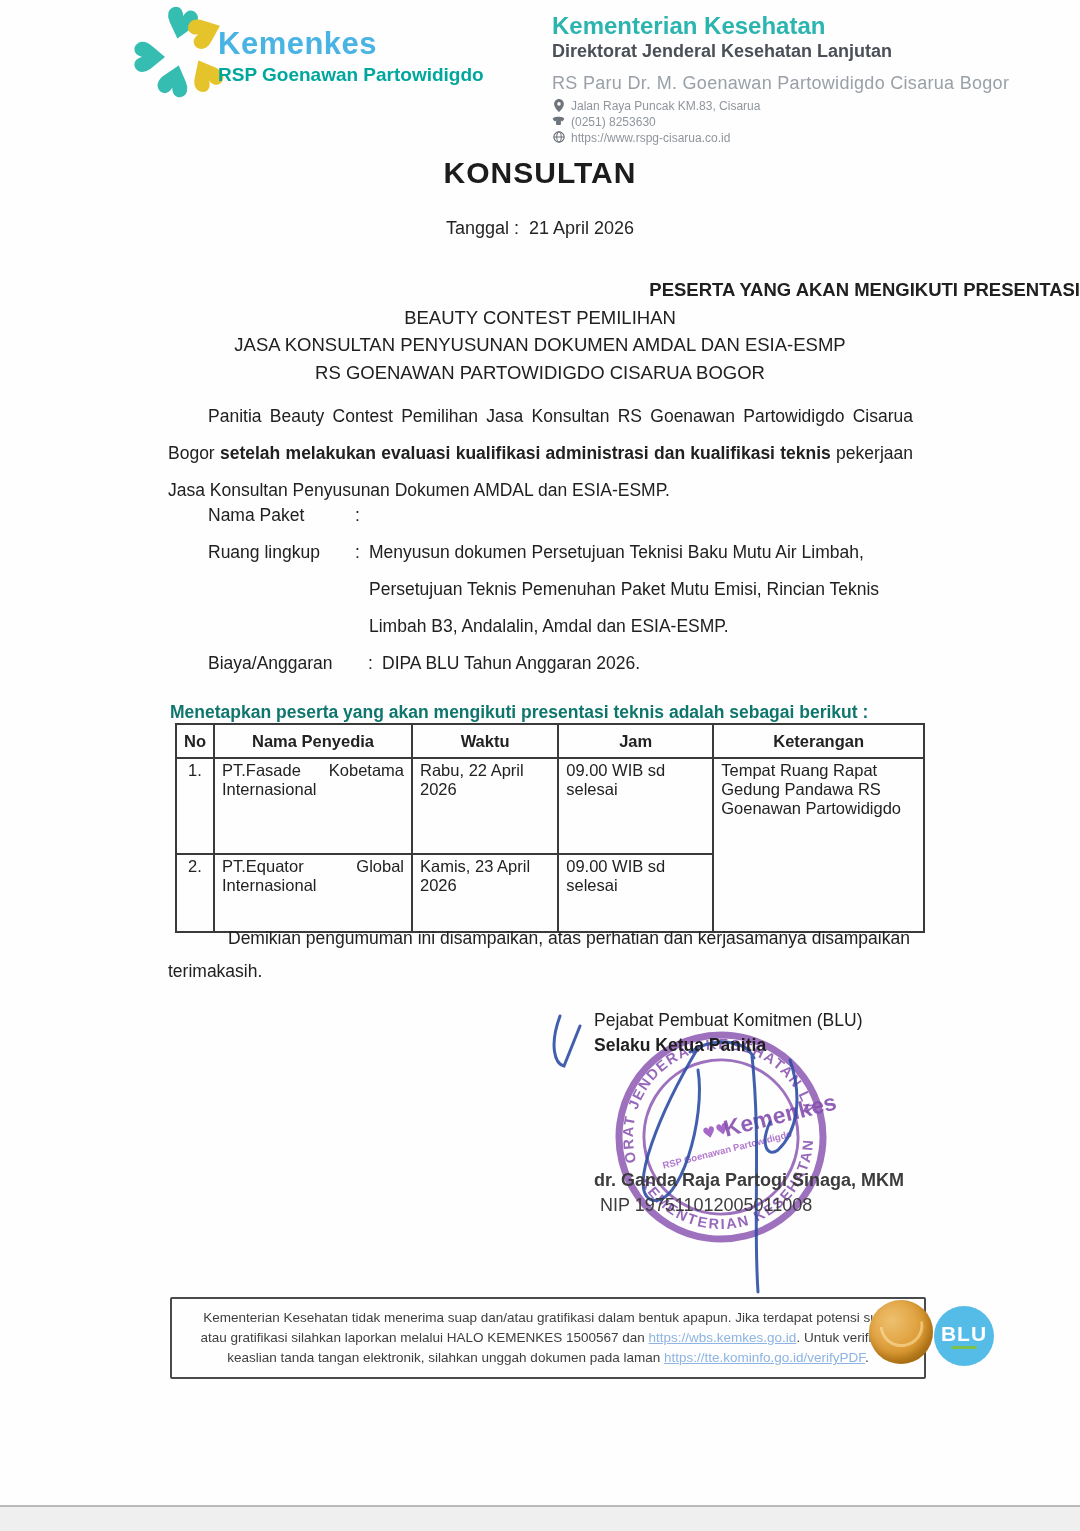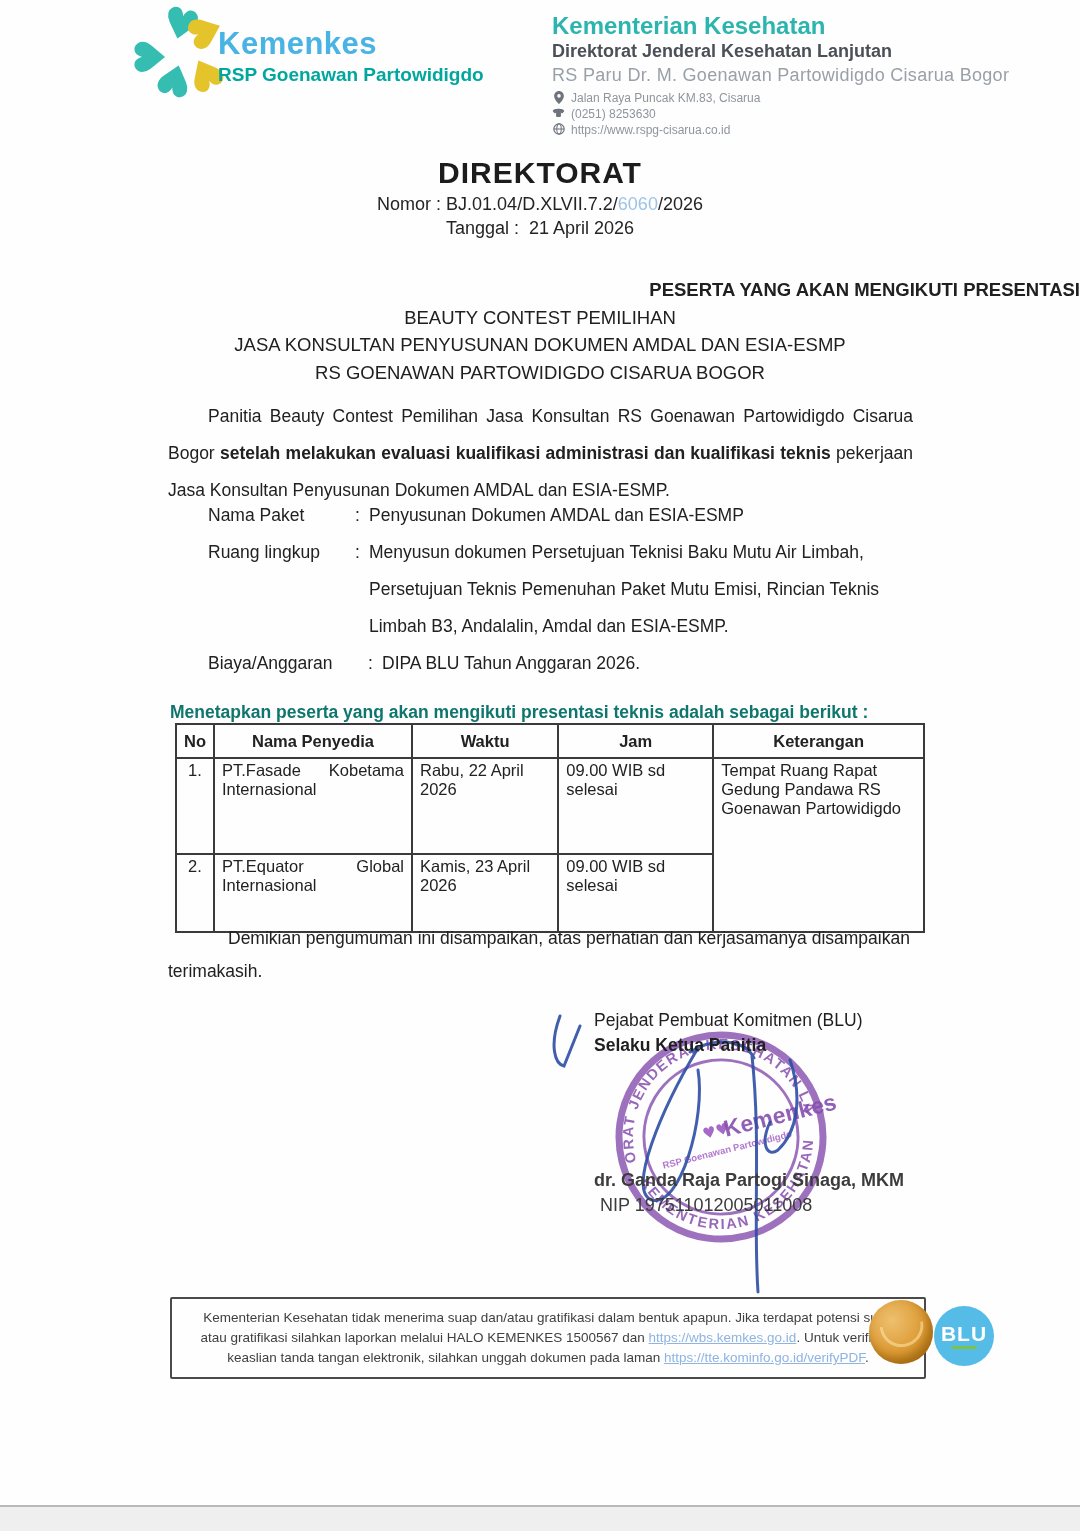--- a/index.html
+++ b/index.html
@@ -11,21 +11,21 @@
   }
   .abs { position:absolute; }
 
   
   .logo-cluster { width:86px; height:100px; }
   .heart { position:absolute; font-family:"DejaVu Sans",sans-serif; font-size:42px; line-height:1; }
   .brand-name { font-size:31px; font-weight:bold; color:#49b4e4; letter-spacing:.5px; }
   .brand-sub { font-size:19px; font-weight:bold; color:#00a79d; margin-top:2px; }
   .ministry { font-size:24px; font-weight:bold; color:#2cb5ae; line-height:1.15; }
   .directorate { font-size:18px; font-weight:bold; color:#4b5058; margin-top:1px; }
-  .hospital { font-size:18px; color:#9aa0a8; margin-top:3px; letter-spacing:.3px; }
+  .hospital { font-size:18px; color:#9aa0a8; margin-top:11px; letter-spacing:.3px; }
   .addr { margin-top:4px; font-size:12px; color:#8f959c; line-height:16px; }
   .addr-row { display:flex; align-items:flex-start; gap:6px; }
   .addr-icon { width:13px; display:inline-flex; justify-content:center; flex:0 0 13px; padding-top:1px; }
   .addr-indent { padding-left:19px; }
 
   
   .doc-title { width:100%; text-align:center; font-size:30px; font-weight:bold; color:#1c1c1c; letter-spacing:1px; }
   .doc-no { width:100%; text-align:center; font-size:18px; color:#242424; }
   .no-blue { color:#9dc3e6; }
   .prespace { white-space:pre; }
@@ -133,42 +133,38 @@
               <circle cx="7" cy="7" r="6" fill="none" stroke="#6e747c" stroke-width="1.4"></circle>
               <ellipse cx="7" cy="7" rx="2.6" ry="6" fill="none" stroke="#6e747c" stroke-width="1.2"></ellipse>
               <line x1="1" y1="7" x2="13" y2="7" stroke="#6e747c" stroke-width="1.2"></line>
             </svg>
         </span>
         <span>https://www.rspg-cisarua.co.id</span>
       </div>
     </div>
   </div>
 
-  <div class="abs doc-title" style="top:156px;">DIREKTORAT</div>
-  <div class="abs doc-no" style="top:194px;">
-    <span>Nomor : BJ.01.04/D.XLVII.7.2/</span><span class="no-blue">6060</span><span>/2026</span>
-  </div>
+  <div class="abs doc-title" style="top:156px;">KONSULTAN</div>
   <div class="abs doc-no prespace" style="top:218px;">Tanggal :  21 April 2026</div>
 
   <div class="abs subject" style="top:276px;">
     <div class="b">PESERTA YANG AKAN MENGIKUTI PRESENTASI</div>
     <div>BEAUTY CONTEST PEMILIHAN</div>
     <div>JASA KONSULTAN PENYUSUNAN DOKUMEN AMDAL DAN ESIA-ESMP</div>
     <div>RS GOENAWAN PARTOWIDIGDO CISARUA BOGOR</div>
   </div>
 
   <p class="abs para1" style="left:168px; top:398px; width:745px;">
     <span>Panitia Beauty Contest Pemilihan Jasa Konsultan RS Goenawan Partowidigdo Cisarua Bogor </span><span class="b">setelah melakukan evaluasi kualifikasi administrasi dan kualifikasi teknis</span><span> pekerjaan Jasa Konsultan Penyusunan Dokumen AMDAL dan ESIA-ESMP.</span>
   </p>
 
   <div class="abs details" style="left:208px; top:497px; width:712px;">
     <div class="detail-row">
       <span class="detail-label">Nama Paket</span>
       <span class="detail-colon">:</span>
-      <span class="detail-value">Penyusunan Dokumen AMDAL dan ESIA-ESMP</span>
     </div>
     <div class="detail-row">
       <span class="detail-label">Ruang lingkup</span>
       <span class="detail-colon">:</span>
       <span class="detail-value preline">Menyusun dokumen Persetujuan Teknisi Baku Mutu Air Limbah,
 Persetujuan Teknis Pemenuhan Paket Mutu Emisi, Rincian Teknis
 Limbah B3, Andalalin, Amdal dan ESIA-ESMP.</span>
     </div>
     <div class="detail-row">
       <span class="detail-label" style="width:160px;flex-basis:160px;">Biaya/Anggaran</span>

